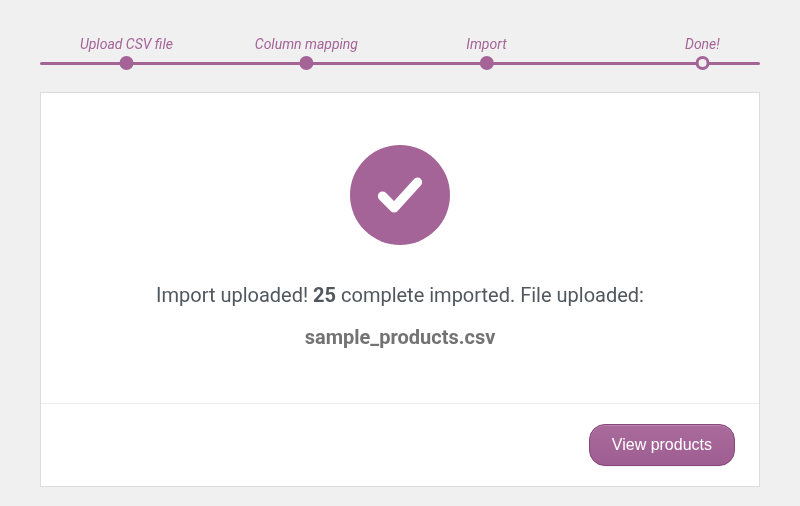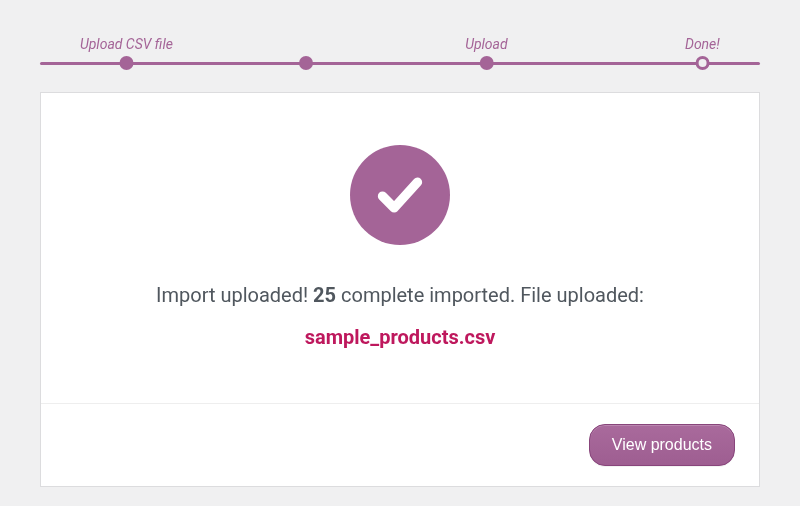--- a/index.html
+++ b/index.html
@@ -90,21 +90,21 @@
       color: #50575e;
       line-height: 1.8;
     }
     .message .count {
       font-weight: 700;
       text-align: right;
     }
     .filename {
       display: block;
       font-weight: 700;
-      color: #be185d;
+      color: #737373;
       font-size: 20px;
       margin-top: 6px;
     }
     .card-footer {
       border-top: 1px solid #eeeeee;
       padding: 20px 24px;
       text-align: right;
     }
     .btn-primary {
       background: #a46497;
@@ -122,24 +122,25 @@
 <body>
 
 <div class="stepper">
   <div class="stepper-line"></div>
   <div class="stepper-labels" id="stepper-labels">
       <div class="step" style="left: 12%;">
         <span class="step-label">Upload CSV file</span>
         <div class="step-dot"></div>
       </div>
       <div class="step" style="left: 37%;">
+        <span class="step-label">Column mapping</span>
         <div class="step-dot"></div>
       </div>
       <div class="step" style="left: 62%;">
-        <span class="step-label">Upload</span>
+        <span class="step-label">Import</span>
         <div class="step-dot"></div>
       </div>
       <div class="step" style="left: 87%; margin-left: 36px;">
         <span class="step-label">Done!</span>
         <div class="step-dot active"></div>
       </div>
     </div>
 </div>
 
 <div class="card">

